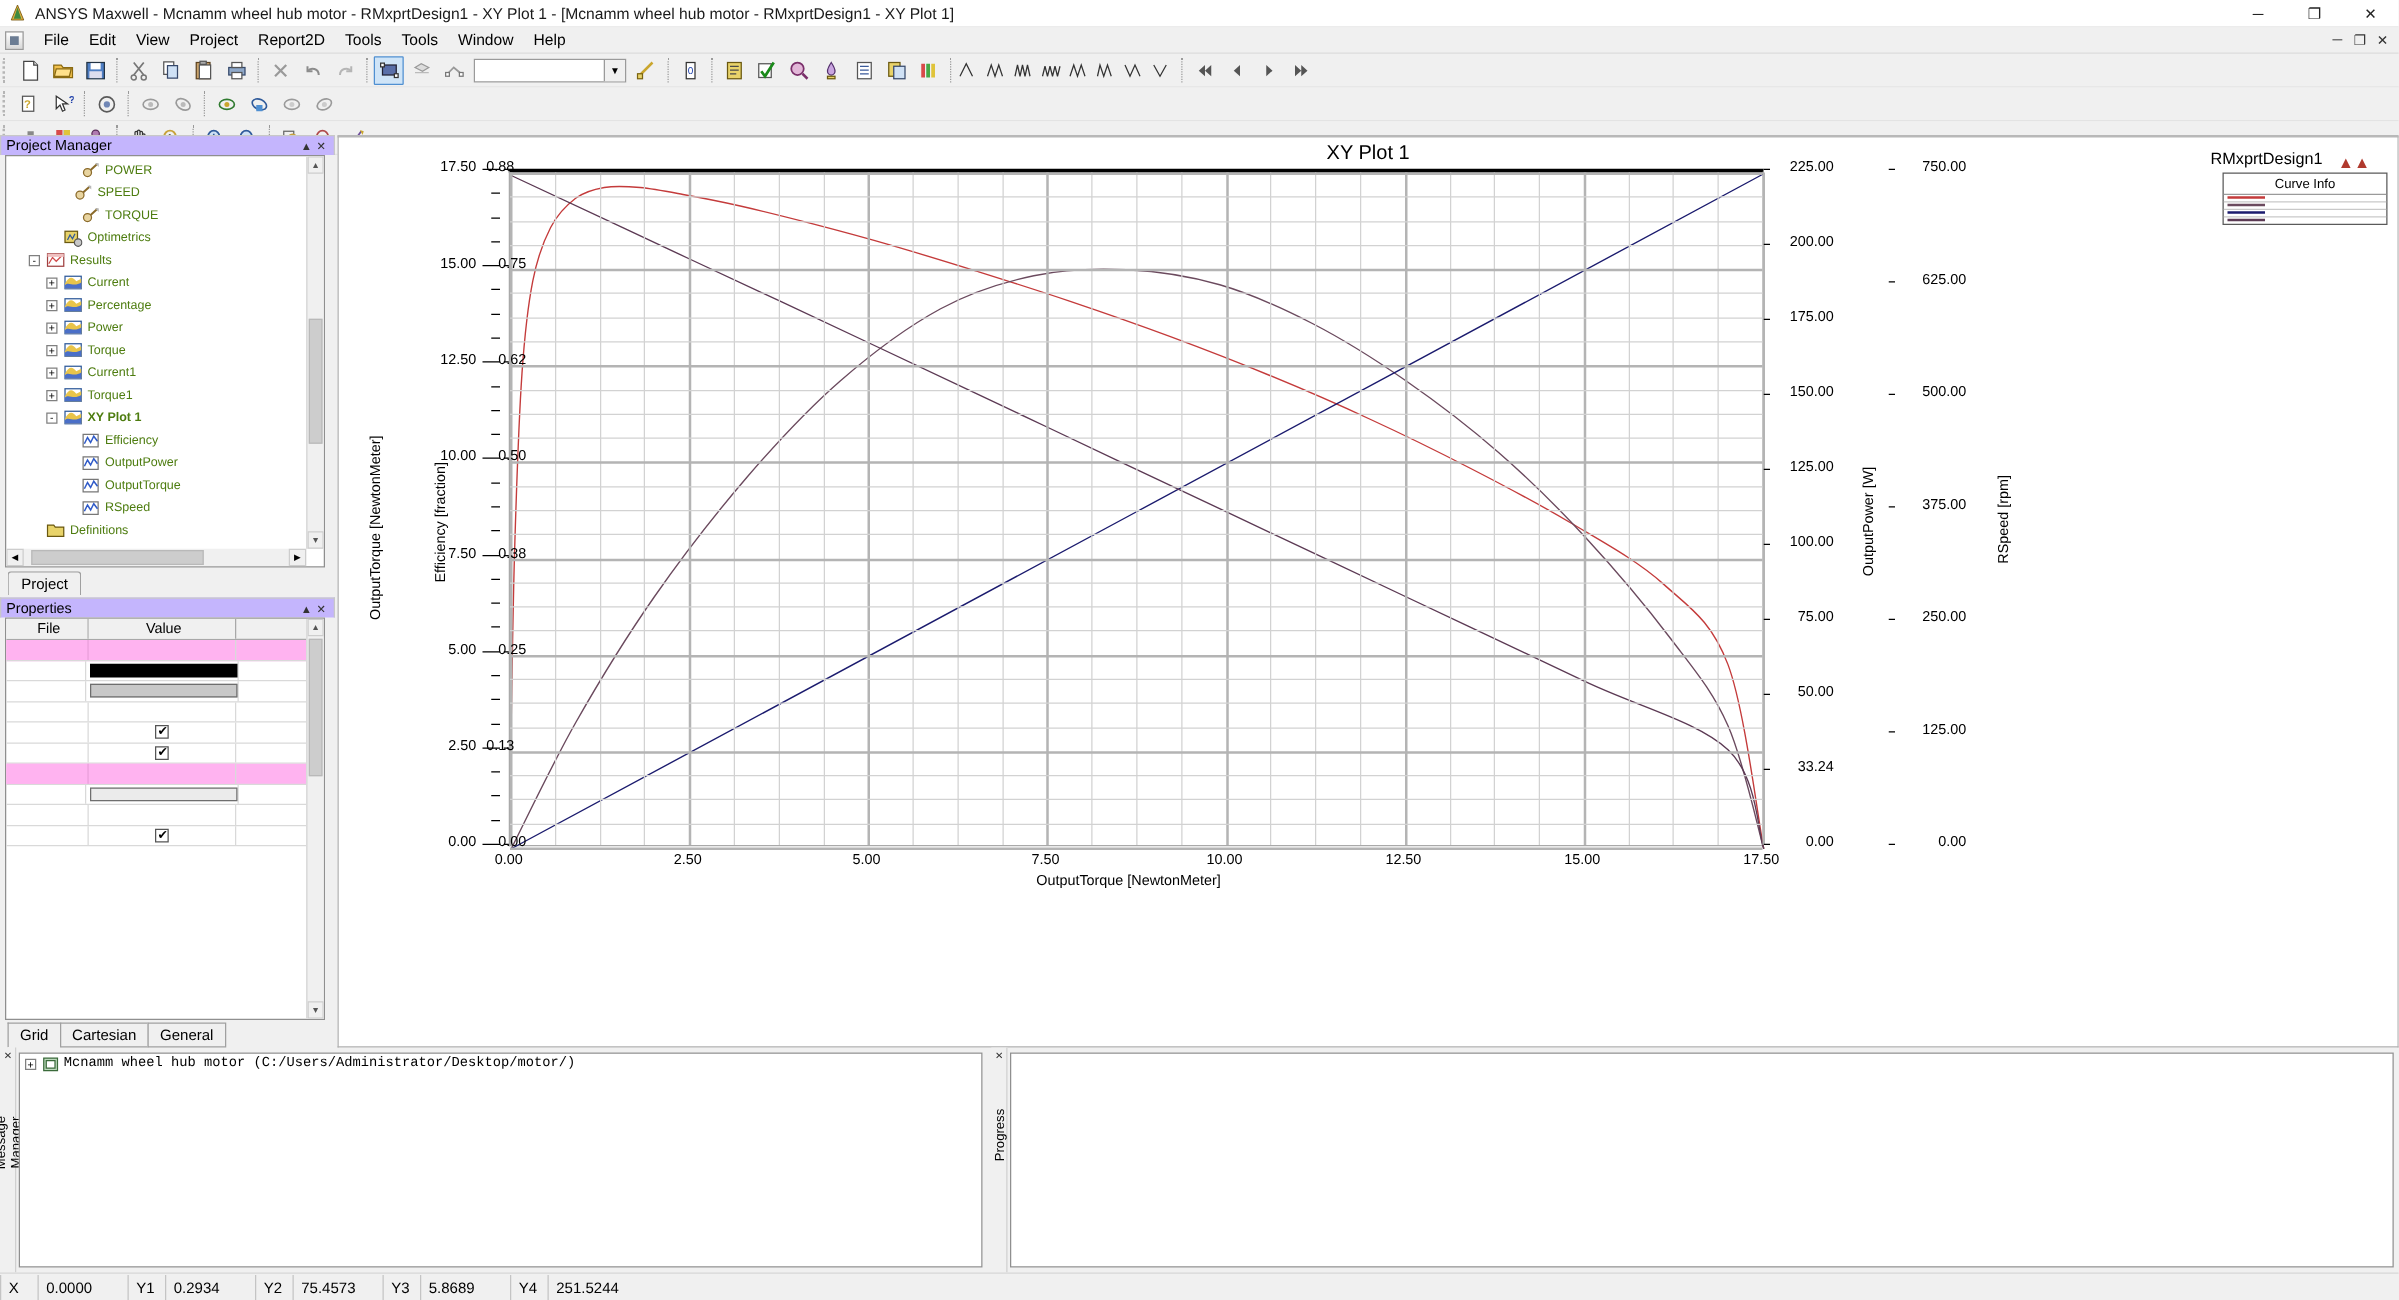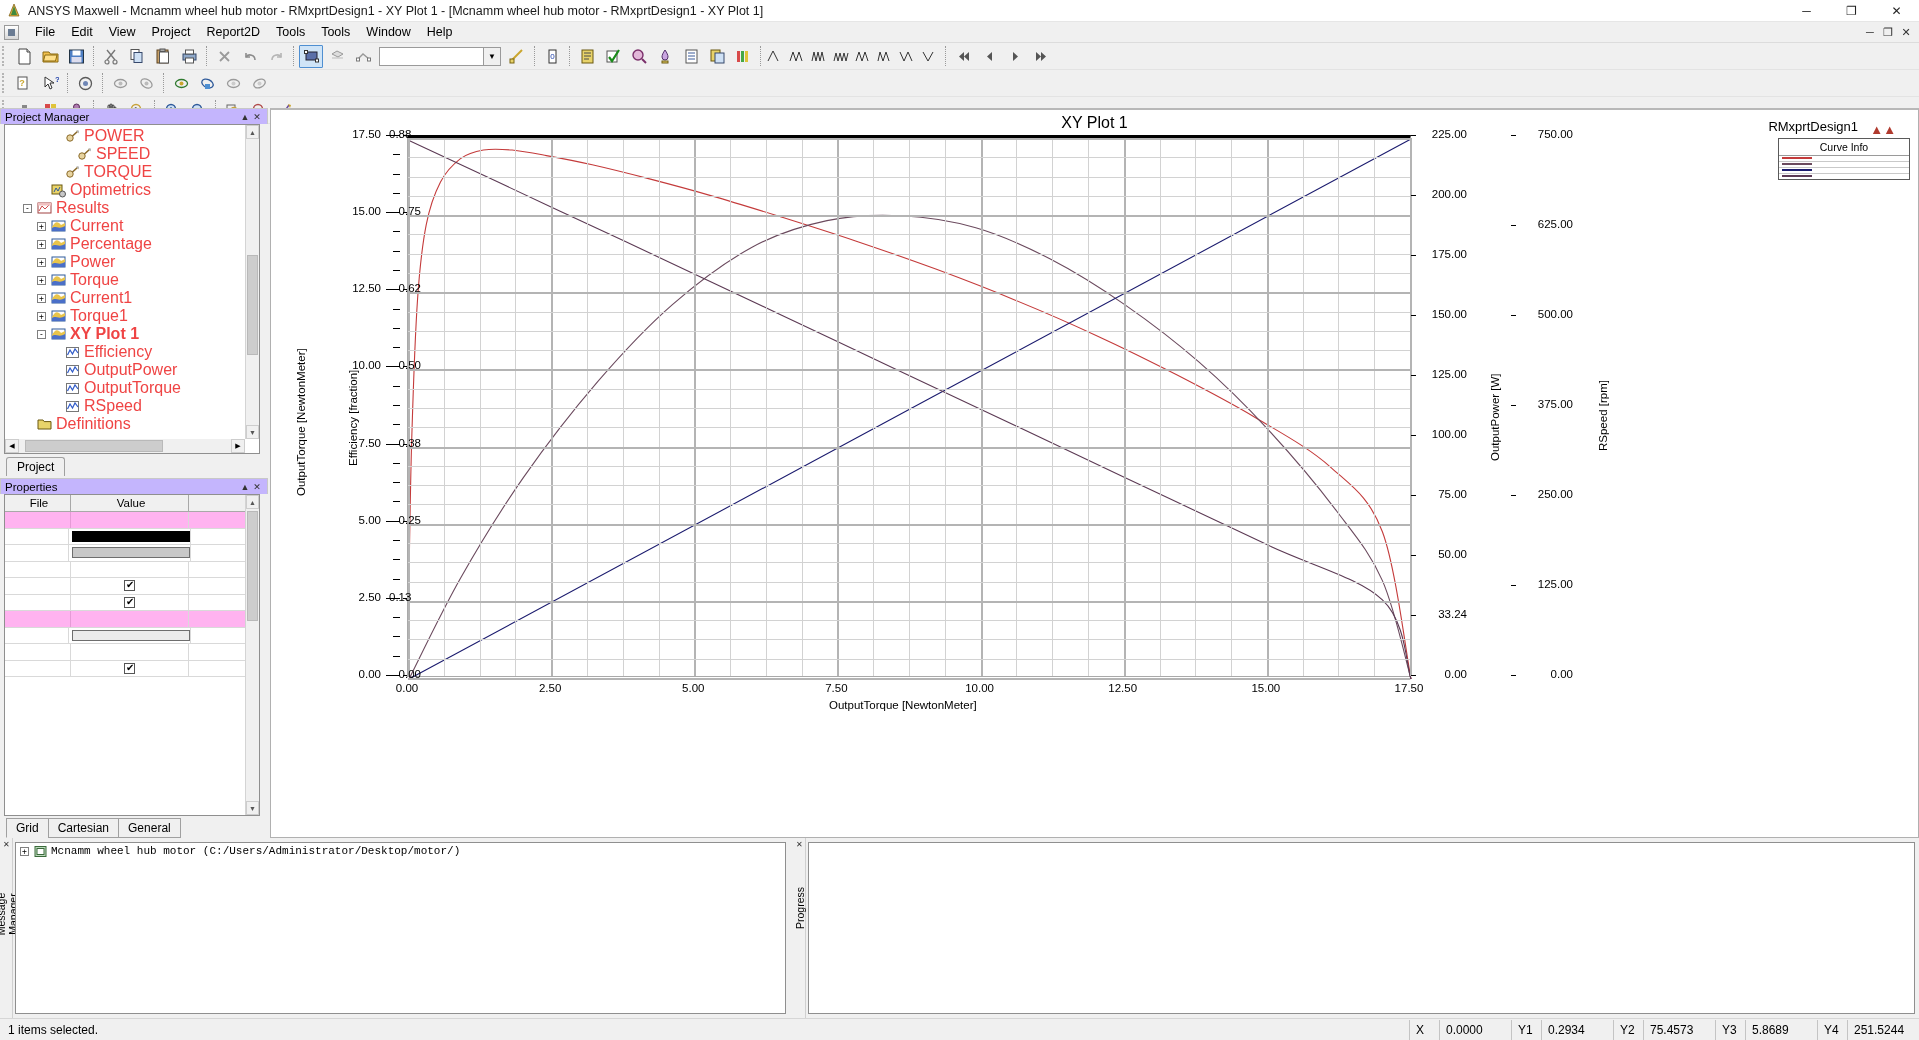--- a/index.html
+++ b/index.html
@@ -81,21 +81,21 @@
   }
   .tree { position:absolute; left:0; top:0; right:14px; bottom:14px; overflow:hidden; padding-top:2px;}
   .tnode { display: flex; align-items: center; height: 18px; padding-left: 2px; white-space: nowrap; }
   .tnode .expander {
     width: 9px; height: 9px; border: 1px solid #808080; background: #fff;
     font-size: 8px; line-height: 7px; text-align: center; margin-right: 4px; color:#000;
     font-family: "DejaVu Sans Mono", monospace; flex:0 0 auto;
   }
   .tnode .expander.none { border: none; background: transparent; }
   .tnode .ico { width: 16px; height: 16px; margin-right: 4px; flex:0 0 auto; display:flex;align-items:center;justify-content:center;}
-  .tnode .lbl { font-size: 16px; color: #ef4444; }
+  .tnode .lbl { font-size: 10px; color: #4d7c0f; }
   .tnode .lbl.bold { font-weight: bold; }
 
   .vscroll { position:absolute; right:0; top:0; width:14px; bottom:14px; background:#f0f0f0; border-left:1px solid #d4d4d4;}
   .vscroll .up,.vscroll .dn{height:14px;background:#f0f0f0;border:1px solid #cdcdcd;display:flex;align-items:center;justify-content:center;font-size:7px;color:#555;}
   .vscroll .dn{position:absolute;bottom:0;left:0;right:0;}
   .vscroll .thumb{position:absolute;left:1px;right:1px;background:#cdcdcd;border:1px solid #b9b9b9;}
   .hscroll { position:absolute; left:0; right:14px; bottom:0; height:14px; background:#f0f0f0; display:flex; align-items:center;}
   .hscroll .lf{width:14px;height:14px;border:1px solid #cdcdcd;display:flex;align-items:center;justify-content:center;font-size:7px;}
   .hscroll .thumb{height:12px;background:#cdcdcd;border:1px solid #b9b9b9;margin-left:6px;width:138px;}
 
@@ -593,21 +593,21 @@
             <span class="expander none"></span>
             <span class="ico">
               <svg width="15" height="15" viewBox="0 0 15 15">
                 <circle cx="5" cy="9" r="3.2" fill="#e8d4a0" stroke="#8a6a2a"></circle>
                 <path d="M7.5 7 L13 2" stroke="#8a6a2a" stroke-width="1.6"></path>
                 <path d="M11 1.5 l3 0 0 3z" fill="#b8b8b8"></path>
               </svg>
             </span>
             <span class="lbl">POWER</span>
           </div>
-          <div class="tnode" style="padding-left: 58px;">
+          <div class="tnode" style="padding-left: 40px;">
             <span class="expander none"></span>
             <span class="ico">
               <svg width="15" height="15" viewBox="0 0 15 15">
                 <circle cx="5" cy="9" r="3.2" fill="#e8d4a0" stroke="#8a6a2a"></circle>
                 <path d="M7.5 7 L13 2" stroke="#8a6a2a" stroke-width="1.6"></path>
                 <path d="M11 1.5 l3 0 0 3z" fill="#b8b8b8"></path>
               </svg>
             </span>
             <span class="lbl">SPEED</span>
           </div>
@@ -1109,21 +1109,20 @@
     <div class="progpanel">
       <div class="vtab">
         <span class="xc">✕</span>
         <span class="vt">Progress</span>
       </div>
       <div class="msgbody"></div>
     </div>
   </div>
 
   <div class="statusbar">
-    <span class="status-left">1 items selected.</span>
     <span class="sb-key">X</span>
     <span class="sb-val">0.0000</span>
     <span class="sb-key">Y1</span>
     <span class="sb-val">0.2934</span>
     <span class="sb-key">Y2</span>
     <span class="sb-val">75.4573</span>
     <span class="sb-key">Y3</span>
     <span class="sb-val">5.8689</span>
     <span class="sb-key">Y4</span>
     <span class="sb-val">251.5244</span>

